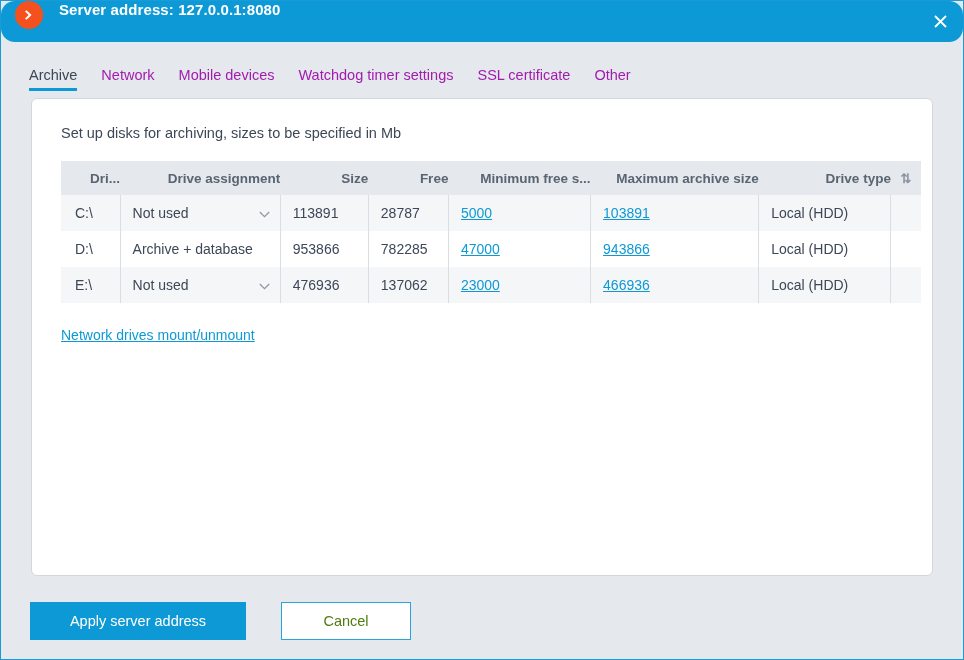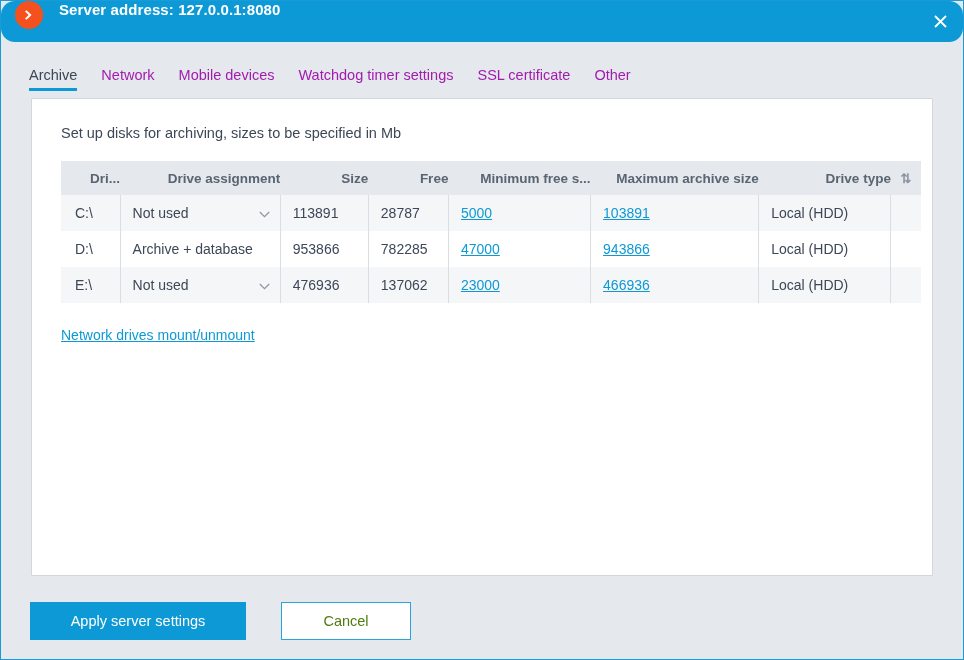--- a/index.html
+++ b/index.html
@@ -102,21 +102,21 @@
   
   .card-wrap {
     flex: 1 1 auto;
     padding: 4px 30px 0 30px;
     min-height: 0;
   }
 
   .card {
     background: #ffffff;
     border: 1px solid #d3d7dc;
-    border-radius: 1px;
+    border-radius: 6px;
     height: 478px;
     padding: 26px 0 0 0;
     overflow: hidden;
   }
 
   .card-title {
     font-size: 14.5px;
     color: #3d4757;
     padding: 0 0 20px 29px;
   }
@@ -367,17 +367,17 @@
 
         </tbody>
       </table>
 
       <a class="net-link">Network drives mount/unmount</a>
 
     </div>
   </div>
 
   <div class="footer">
-    <button class="btn-primary">Apply server settings</button>
+    <button class="btn-primary">Apply server address</button>
     <button class="btn-secondary">Cancel</button>
   </div>
 
 </div>
 
 </body></html>

